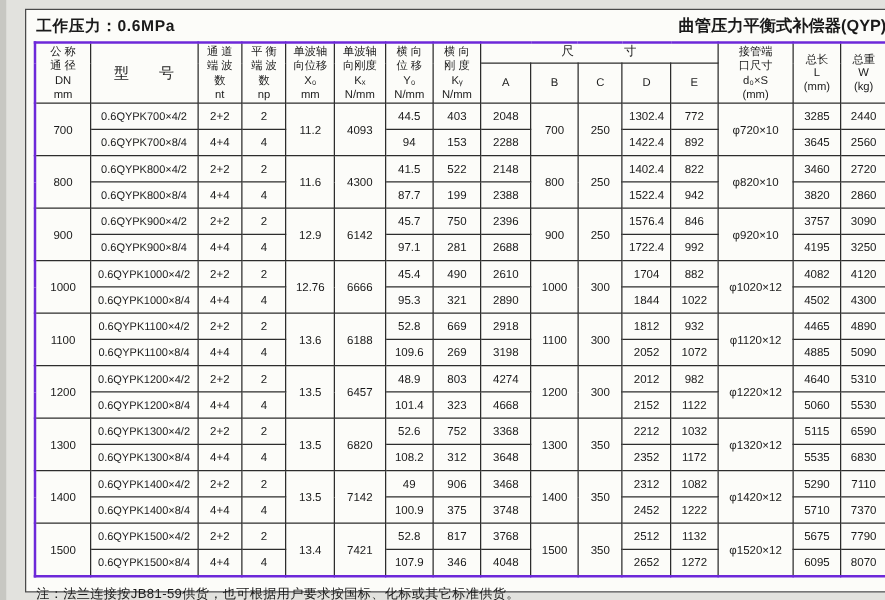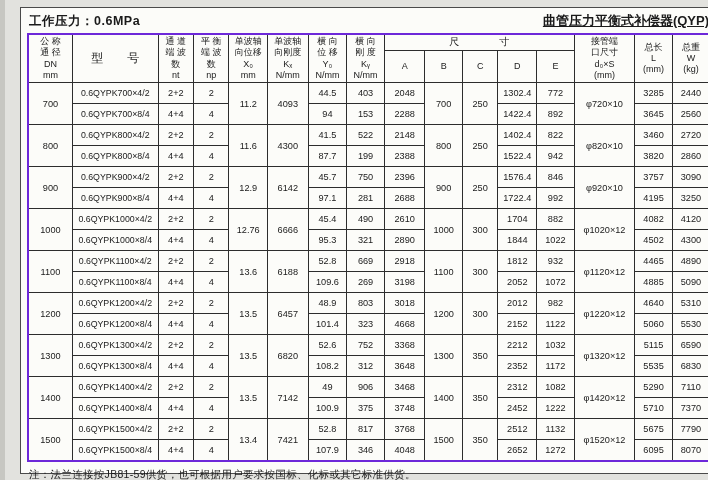--- a/index.html
+++ b/index.html
@@ -21,21 +21,21 @@
     background:#fcfcf9;
     border:1px solid #4a4a4a;
     padding:3px 4px 0 6px;
   }
   .title-row {
     display:flex; justify-content:space-between; align-items:flex-end;
     padding:1px 2px 3px 2px;
     font-weight:bold;
   }
   .title-left  { font-size:12.5px; letter-spacing:0.5px; }
-  .title-right { font-size:13px;text-decoration:underline; }
+  .title-right { font-size:13px; }
 
   table {
     border-collapse:collapse;
     table-layout:fixed;
     border:2px solid #6d28d9;
   }
   th, td {
     border:1px solid #2d2d2d;
     text-align:center;
     vertical-align:middle;
@@ -298,21 +298,21 @@
         </tr>
         <tr>
           <td rowspan="2">1200</td>
           <td class="model">0.6QYPK1200×4/2</td>
           <td>2+2</td>
           <td>2</td>
           <td rowspan="2">13.5</td>
           <td rowspan="2">6457</td>
           <td>48.9</td>
           <td>803</td>
-          <td>3018</td>
+          <td>4274</td>
           <td rowspan="2">1200</td>
           <td rowspan="2">300</td>
           <td>2012</td>
           <td>982</td>
           <td rowspan="2">φ1220×12</td>
           <td>4640</td>
           <td>5310</td>
         </tr>
         <tr>
           <td class="model">0.6QYPK1200×8/4</td>

